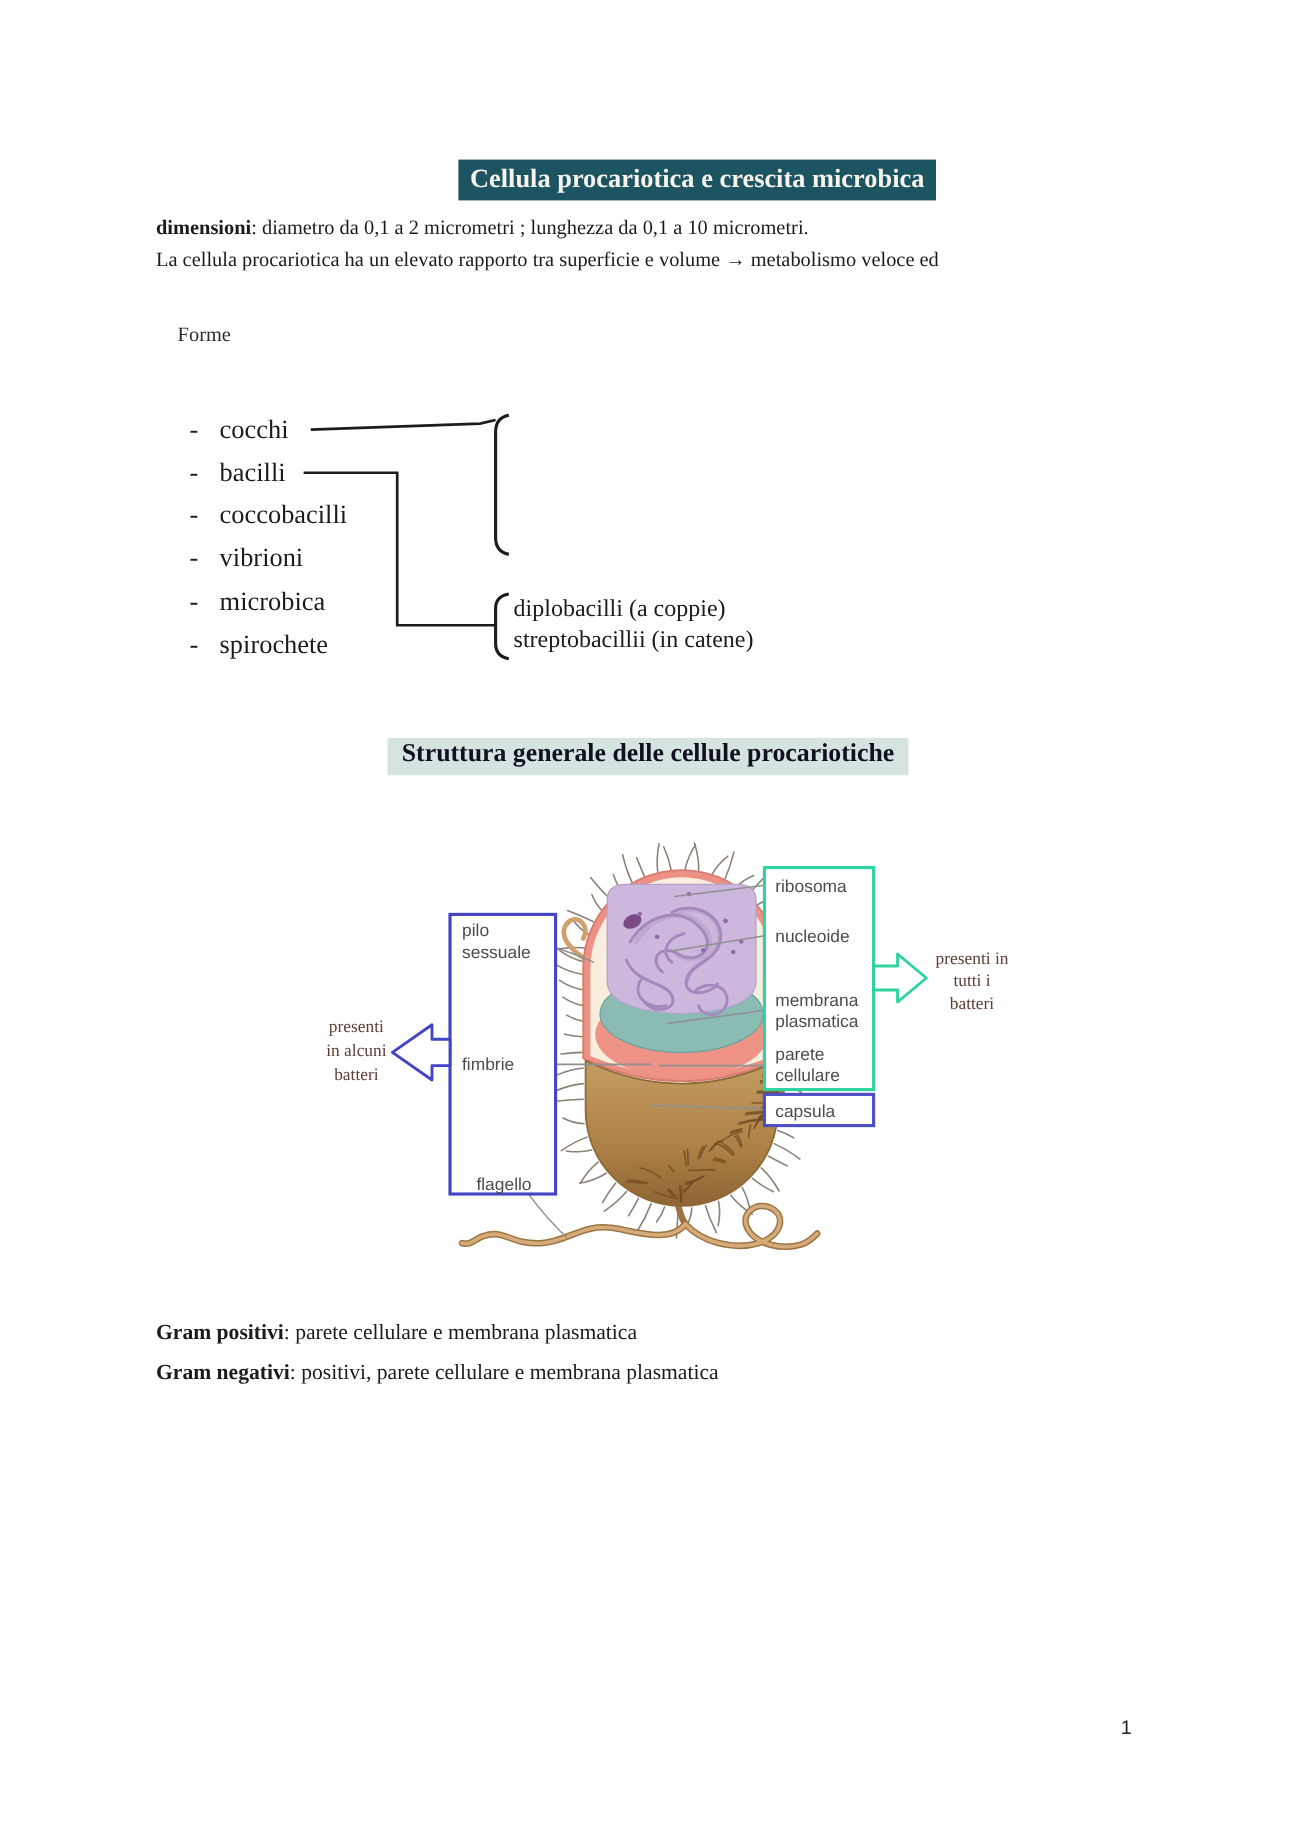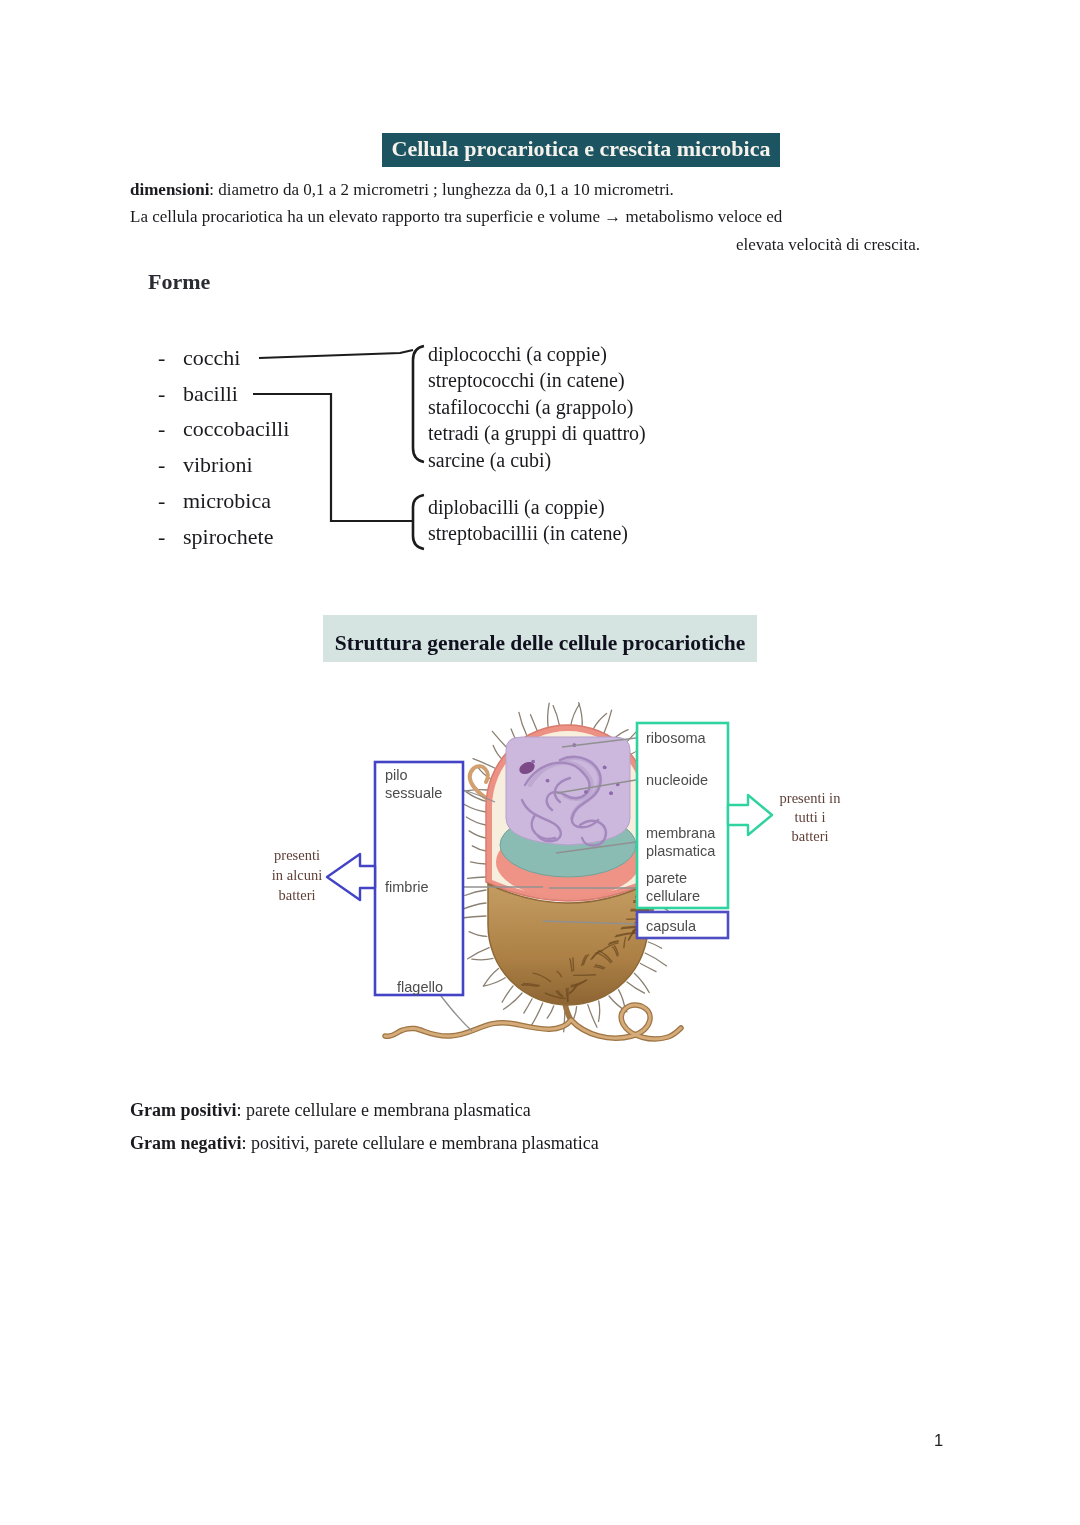--- a/index.html
+++ b/index.html
@@ -5,27 +5,27 @@
   html,body{margin:0;padding:0;background:#ffffff;}
   .page{position:relative;width:1080px;height:1525px;background:#ffffff;overflow:hidden;
         font-family:"Liberation Serif", serif;color:#1b1b1f;}
   .abs{position:absolute;}
   
   .title-row{left:0;top:133px;width:1080px;text-align:center;margin-left:41px;}
   .title-chip{display:inline-block;background:#1d5462;color:#f6f3ec;font-weight:700;
               font-size:22px;padding:3px 10px 5px 10px;}
   .subtitle-row{left:0;top:615px;width:1080px;text-align:center;}
   .subtitle-chip{display:inline-block;background:#d5e4e1;color:#10101f;font-weight:600;
-                 font-size:21.5px;padding:16px 12px 6px 12px;}
+                 font-size:21.5px;padding:0 12px 6px 12px;}
   
   .intro{left:130px;top:176px;width:818px;font-size:17px;line-height:27.4px;}
   .intro .r{text-align:right;margin-right:28px;}
   b{font-weight:700;}
   
-  .forme-h{left:148px;top:269px;font-size:22px;color:#2b2b33;font-weight:bold;}
+  .forme-h{left:148px;top:269px;font-size:17px;color:#2b2b33;}
   .forme-list{left:158px;top:340px;font-size:22px;}
   .forme-list .it{height:35.8px;display:flex;align-items:center;}
   .forme-list .dash{width:25px;}
   .group-list{font-size:20px;}
   .g1{left:428px;top:341px;line-height:26.4px;}
   .g2{left:428px;top:494px;line-height:26px;}
   
   .overlay{left:0;top:0;pointer-events:none;}
   .conn{stroke:#1c1c1c;stroke-width:2.2;fill:none;}
   .bracket{stroke:#1c1c1c;stroke-width:2.6;fill:none;}
@@ -57,21 +57,20 @@
 
 <div class="page">
 
   <div class="abs title-row">
     <span class="title-chip">Cellula procariotica e crescita microbica</span>
   </div>
 
   <div class="abs intro">
     <div><b>dimensioni</b><span>: diametro da 0,1 a 2 micrometri ; lunghezza da 0,1 a 10 micrometri.</span></div>
     <div>La cellula procariotica ha un elevato rapporto tra superficie e volume → metabolismo veloce ed</div>
-    <div class="r">elevata velocità di crescita.</div>
   </div>
 
   <div class="abs forme-h">Forme</div>
 
   <div class="abs forme-list">
     <div class="it">
         <span class="dash">-</span>
         <span>cocchi</span>
       </div>
     <div class="it">
@@ -89,27 +88,20 @@
     <div class="it">
         <span class="dash">-</span>
         <span>microbica</span>
       </div>
     <div class="it">
         <span class="dash">-</span>
         <span>spirochete</span>
       </div>
   </div>
 
-  <div class="abs group-list g1">
-    <div>diplococchi (a coppie)</div>
-    <div>streptococchi (in catene)</div>
-    <div>stafilococchi (a grappolo)</div>
-    <div>tetradi (a gruppi di quattro)</div>
-    <div>sarcine (a cubi)</div>
-  </div>
 
   <div class="abs group-list g2">
     <div>diplobacilli (a coppie)</div>
     <div>streptobacillii (in catene)</div>
   </div>
 
   <svg class="abs overlay" width="1080" height="1525">
     <path class="conn" d="M259,358 L400,353 L413,350"></path>
     <path class="conn" d="M253,394 L331,394 L331,521 L413,521"></path>
     <path class="bracket" d="M424,346 Q413,348 413,360 L413,448 Q413,460 424,462"></path>

